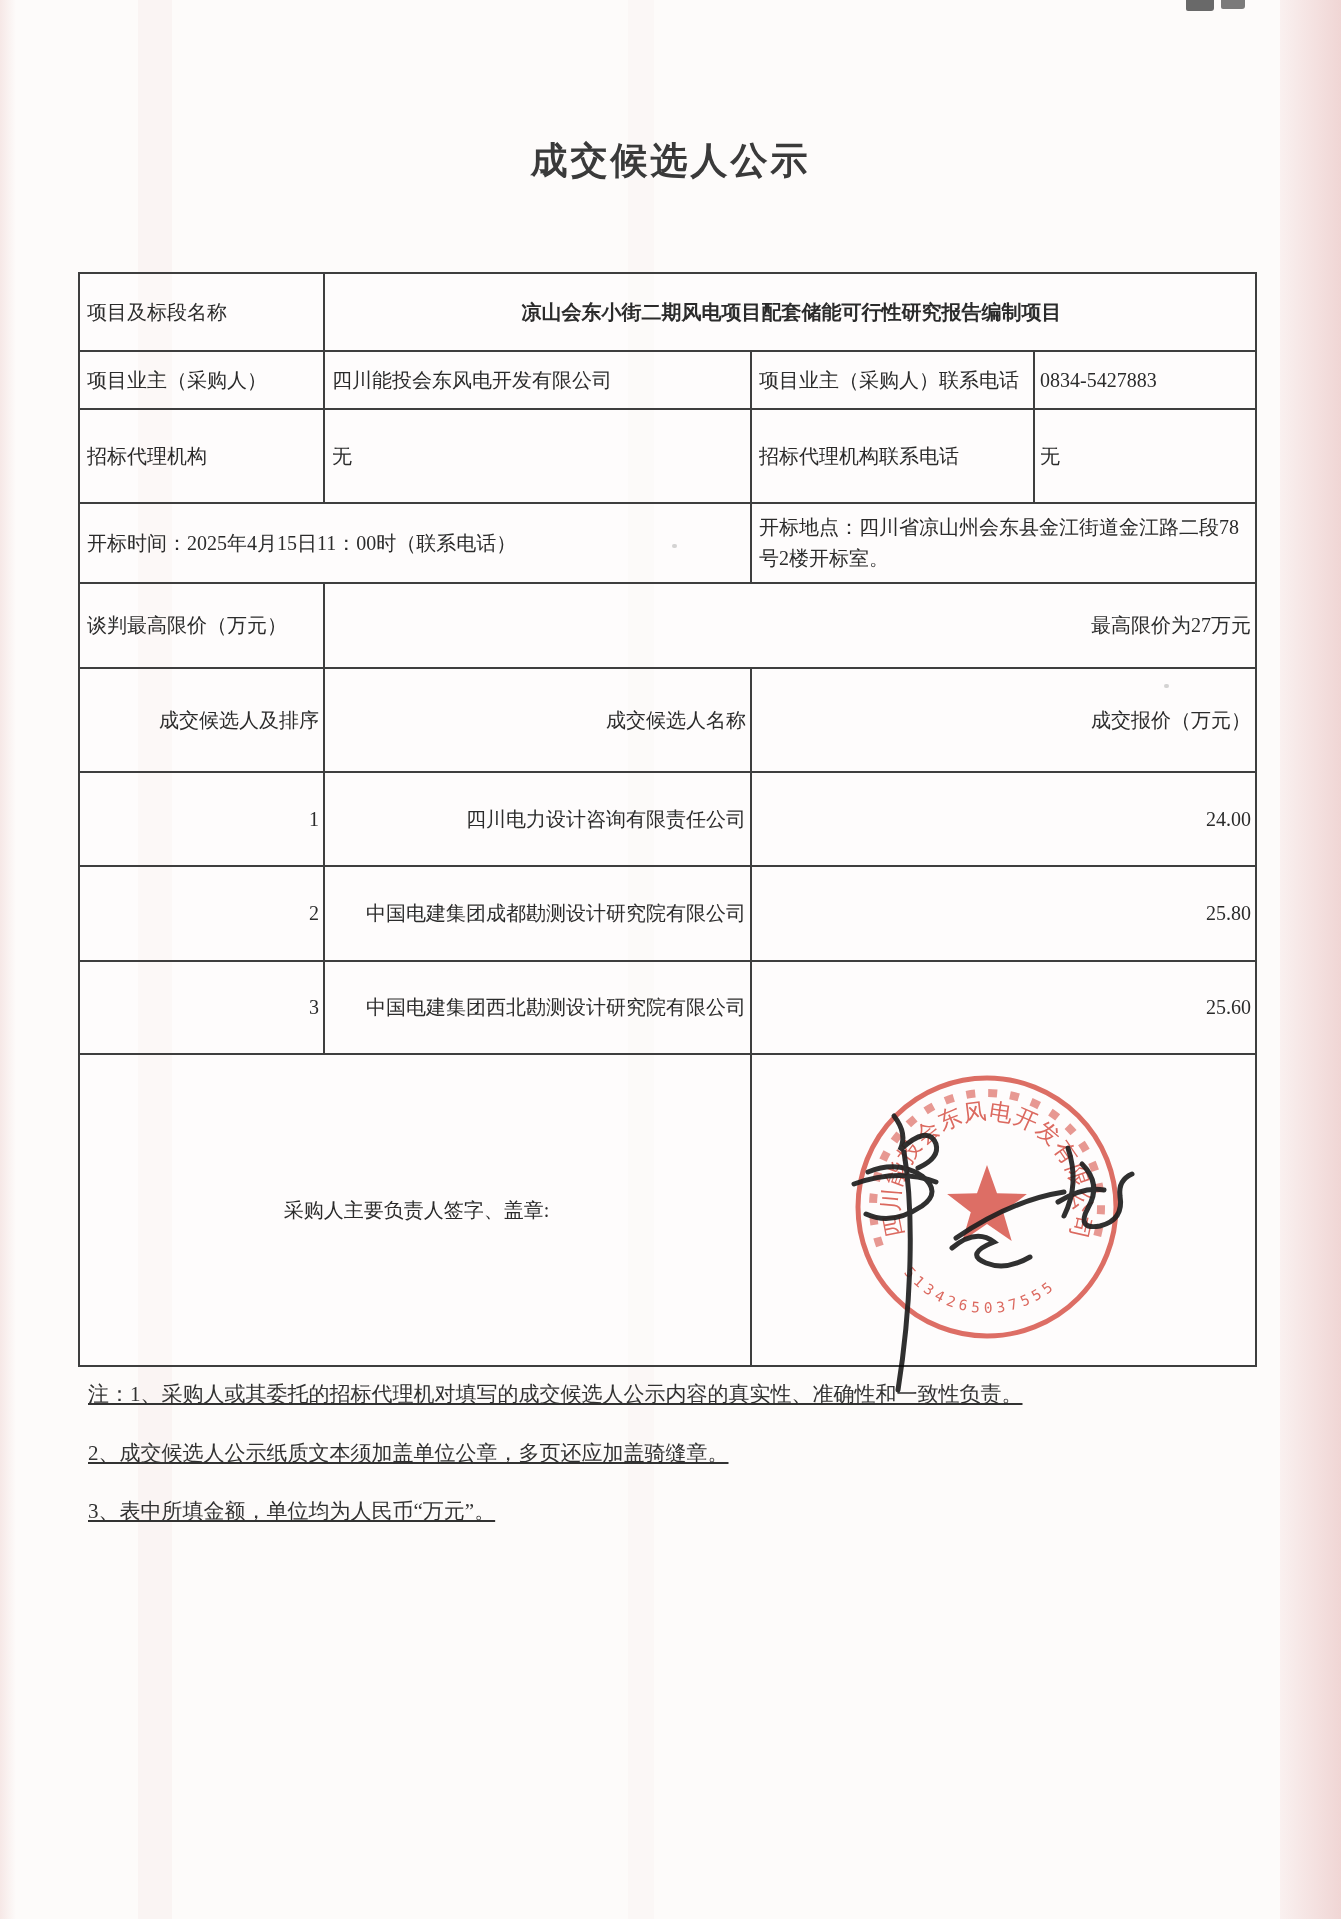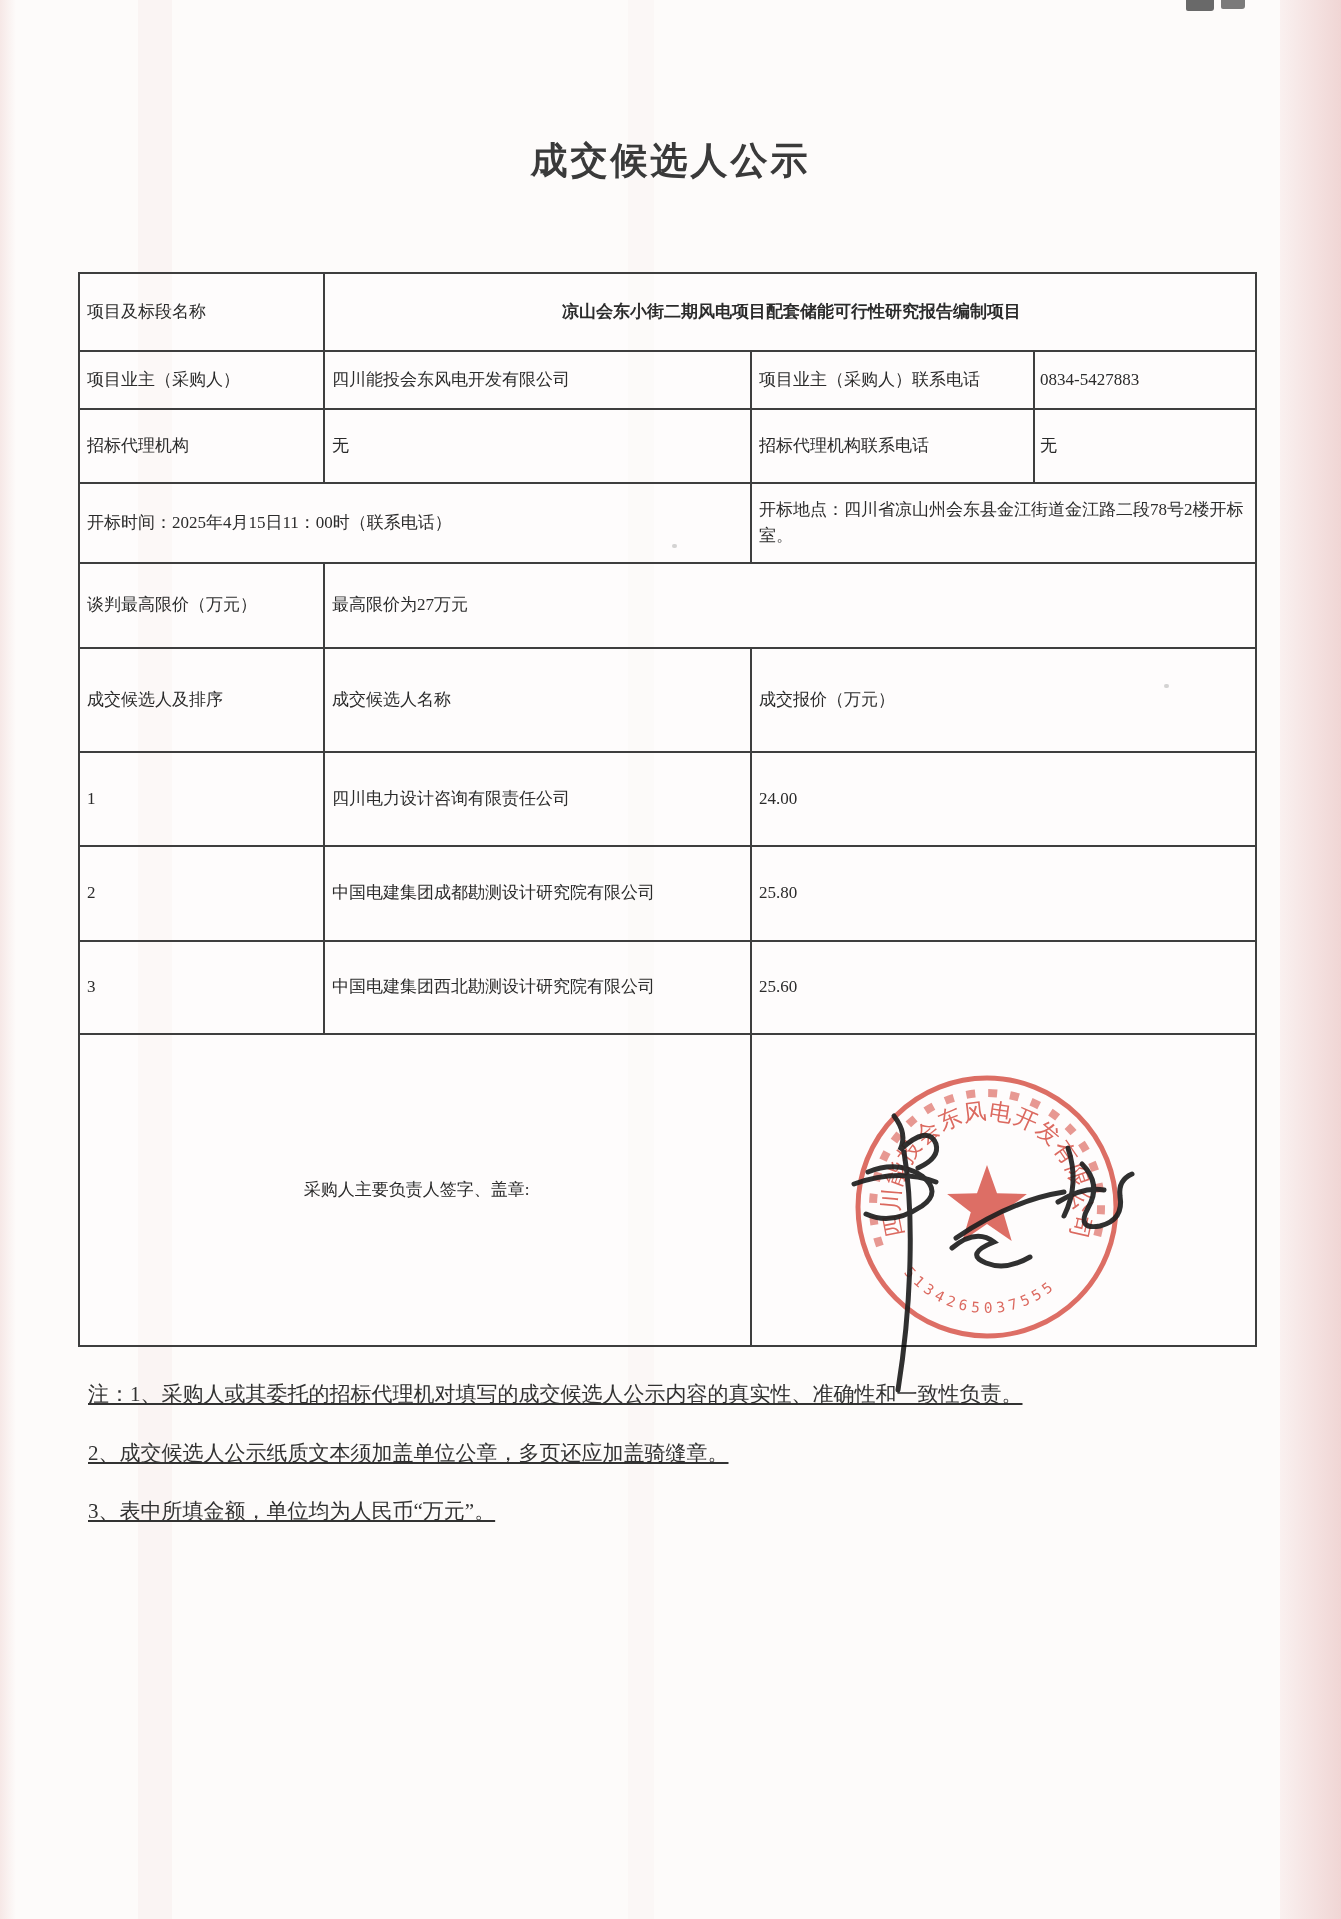--- a/index.html
+++ b/index.html
@@ -29,27 +29,27 @@
   }
 
   table.main{
     position:absolute;left:78px;top:272px;
     border-collapse:collapse;
     table-layout:fixed;
     width:1177px;
   }
   table.main td{
     border:2px solid #3e3e3e;
-    font-size:17px;
+    font-size:20px;
     vertical-align:middle;
     padding:2px 4px 2px 7px;
     line-height:1.45;
     background:rgba(255,255,255,.35);
   }
-  td.center{text-align:left;padding-left:4px;}
+  td.center{text-align:right;padding-left:4px;}
   td.project-value{
     font-family:"Liberation Sans", sans-serif;
     font-weight:700;font-size:21px;text-align:center;
   }
   td.sig-label{text-align:center;font-size:21px;}
   td.stamp-cell{position:relative;}
 
   .notes{position:absolute;left:88px;width:1180px;font-size:21px;color:#323232;}
   .note-line{position:absolute;left:0;white-space:nowrap;text-decoration:underline;}
 
@@ -85,21 +85,21 @@
         <tr style="height:78px">
       <td>项目及标段名称</td>
       <td colspan="3" class="project-value">凉山会东小街二期风电项目配套储能可行性研究报告编制项目</td>
     </tr>
     <tr style="height:58px">
       <td>项目业主（采购人）</td>
       <td>四川能投会东风电开发有限公司</td>
       <td>项目业主（采购人）联系电话</td>
       <td style="padding-left:5px;">0834-5427883</td>
     </tr>
-    <tr style="height:74px">
+    <tr style="height:94px">
       <td>招标代理机构</td>
       <td>无</td>
       <td>招标代理机构联系电话</td>
       <td style="padding-left:5px;">无</td>
     </tr>
     <tr style="height:80px">
       <td colspan="2">开标时间：2025年4月15日11：00时（联系电话）</td>
       <td colspan="2" style="line-height:1.55;">开标地点：四川省凉山州会东县金江街道金江路二段78号2楼开标室。</td>
     </tr>
     <tr style="height:85px">

